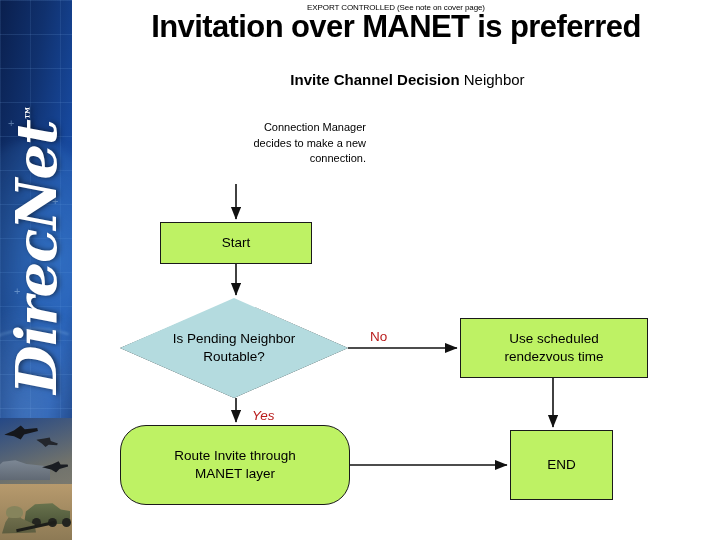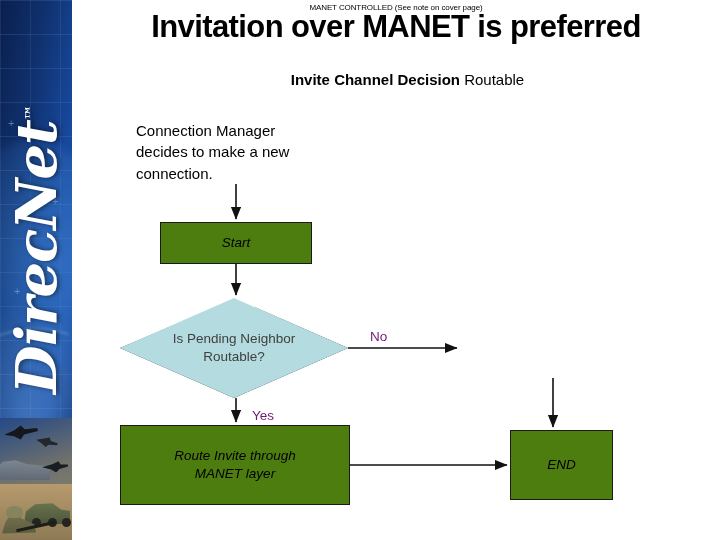--- a/index.html
+++ b/index.html
@@ -138,66 +138,66 @@
     position:absolute; left:76px; top:71px; width:620px;
     text-align:center;
     font-size:15px; color:#000;
   }
   #subtitle .b { font-weight:bold;margin-left:43px; }
 
   
   #flow { position:absolute; left:0; top:0; width:720px; height:540px; }
 
   .note {
-    position:absolute; font-size:15px; color:#000; line-height:1.42;
+    position:absolute; font-size:11px; color:#000; line-height:1.42;
     white-space:pre-line;
+    text-align:right;
   }
   #note-connection { left:136px; top:120px; width:230px; }
   #note-state      { left:346px; top:203px; width:240px; }
 
   .node {
     position:absolute;
-    background:#4d7c0f;
+    background:#bef264;
     border:1px solid #1a1a1a;
     display:flex; align-items:center; justify-content:center;
     text-align:center;
     font-size:13.5px; color:#000; line-height:1.35;
     white-space:pre-line;
-    font-style:italic;
   }
   #node-start    { left:160px; top:222px;  width:152px; height:42px; }
   #node-sched    { left:460px; top:318px;  width:188px; height:60px; }
-  #node-route    { left:120px; top:425px;  width:230px; height:80px; }
+  #node-route    { left:120px; top:425px;  width:230px; height:80px;border-radius:26px; }
   #node-end      { left:510px; top:430px;  width:103px;  height:70px; }
 
   
   #node-decision {
     position:absolute; left:120px; top:298px; width:228px; height:100px;
   }
   #node-decision .shape {
     position:absolute; inset:0;
     background:#b4dbdf;
     clip-path:polygon(50% 0,100% 50%,50% 100%,0 50%);
   }
   #node-decision .edge {
     position:absolute; inset:0;
     background:#1a1a1a;
     clip-path:polygon(50% 0,100% 50%,50% 100%,0 50%,
                       50% 1.6px,1.6px 50%,50% calc(100% - 1.6px),calc(100% - 1.6px) 50%);
   }
   #node-decision .dlabel {
     position:absolute; inset:0;
     display:flex; align-items:center; justify-content:center;
-    text-align:center; font-size:13.5px; color:#404040; line-height:1.32;
+    text-align:center; font-size:13.5px; color:#000000; line-height:1.32;
     white-space:pre-line;
   }
 
-  .edgelabel { position:absolute; font-size:13.5px; color:#701a75; }
+  .edgelabel { position:absolute; font-size:13.5px; color:#b91c1c; }
   #label-no  { left:370px; top:329px; }
-  #label-yes { left:252px; top:408px; }
+  #label-yes { left:252px; top:408px;font-style:italic; }
 
   svg#connectors { position:absolute; left:0; top:0; width:720px; height:540px; pointer-events:none; }
 </style>
 </head>
 <body>
 
 <div id="sidebar">
   <div class="grid"></div>
   <div class="swoosh1"></div>
   <div class="swoosh2"></div>
@@ -218,23 +218,23 @@
     <div class="vehicle"></div>
     <div class="wheel" style="left:32px"></div>
     <div class="wheel" style="left:48px"></div>
     <div class="wheel" style="left:62px"></div>
     <div class="soldier"></div>
     <div class="helmet"></div>
     <div class="rifle"></div>
   </div>
 </div>
 
-<div id="export-note">MANET CONTROLLED (See note on cover page)</div>
+<div id="export-note">EXPORT CONTROLLED (See note on cover page)</div>
 <div id="page-title">Invitation over MANET is preferred</div>
-<div id="subtitle"><span class="b">Invite Channel Decision</span><span> Routable</span></div>
+<div id="subtitle"><span class="b">Invite Channel Decision</span><span> Neighbor</span></div>
 
 <div id="flow">
 
   <svg id="connectors" viewBox="0 0 720 540" xmlns="http://www.w3.org/2000/svg">
     <defs>
       <marker id="arrow" markerWidth="9" markerHeight="9" refX="7.6" refY="3.2" orient="auto" markerUnits="strokeWidth">
         <path d="M0,0 L8,3.2 L0,6.4 z" fill="#111"></path>
       </marker>
     </defs>
 
@@ -258,20 +258,22 @@
   <div class="node" id="node-start">Start</div>
 
 
   <div id="node-decision">
     <div class="edge"></div>
     <div class="shape"></div>
     <div class="dlabel">Is Pending Neighbor
 Routable?</div>
   </div>
 
+  <div class="node" id="node-sched">Use scheduled
+rendezvous time</div>
 
   <div class="node" id="node-route">Route Invite through
 MANET layer</div>
 
   <div class="node" id="node-end">END</div>
 
   <div class="edgelabel" id="label-no">No</div>
   <div class="edgelabel" id="label-yes">Yes</div>
 </div>
 

